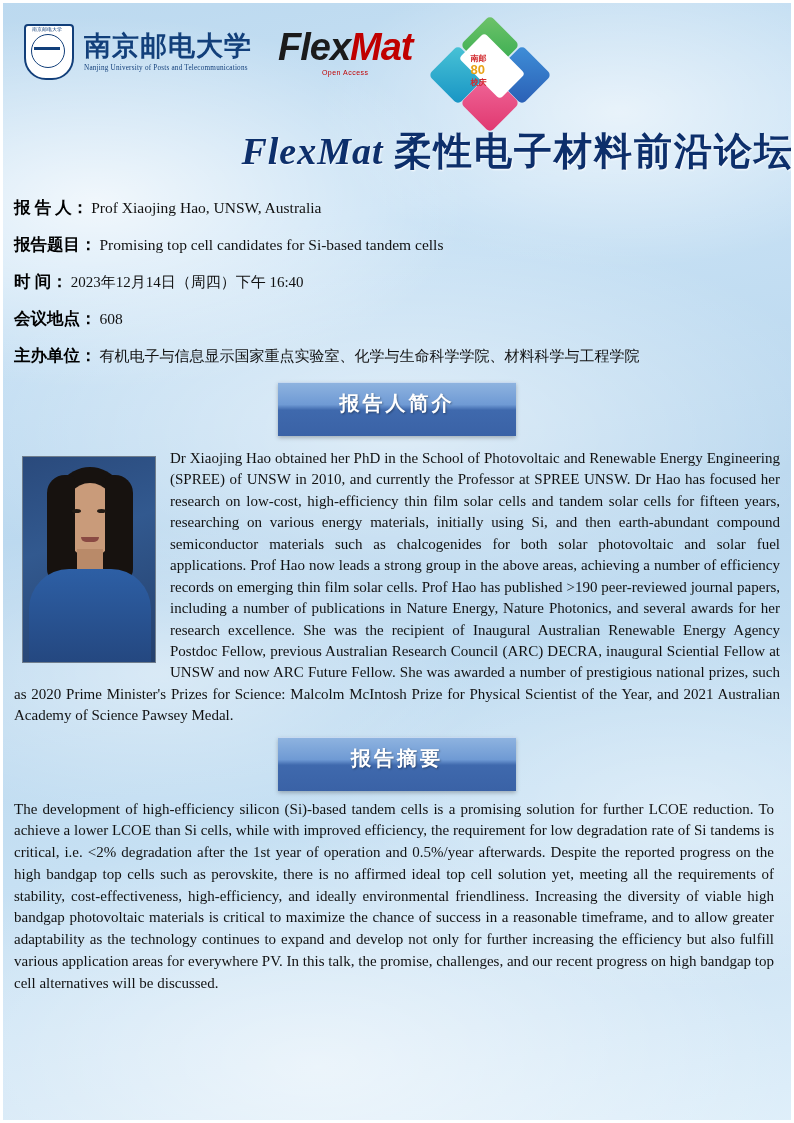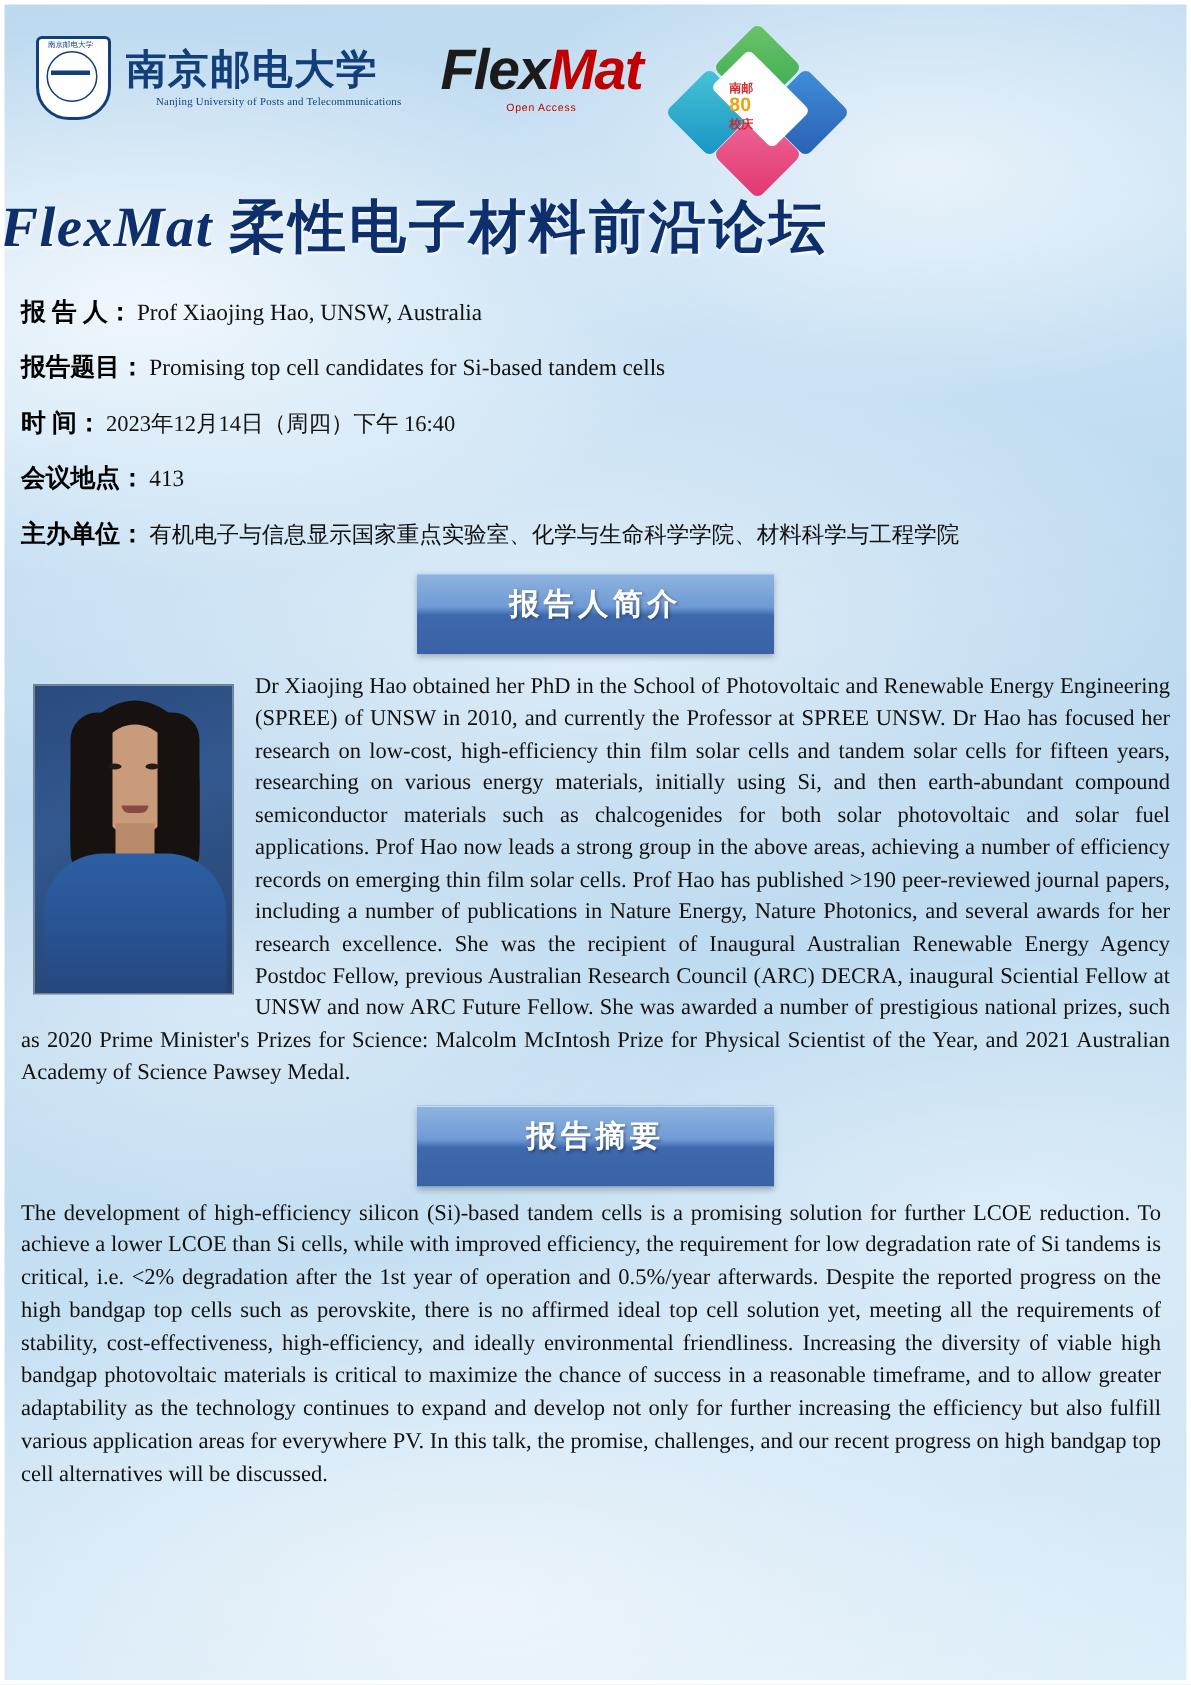--- a/index.html
+++ b/index.html
@@ -69,21 +69,20 @@
     letter-spacing: 1px;
     white-space: nowrap;
   }
   .njupt-en {
     font-family: "Liberation Serif", serif;
     font-size: 7.2px;
     color: #123f7a;
     letter-spacing: 0.2px;
     margin-top: 5px;
     white-space: nowrap;
-    margin-left: 20px;
   }
   .flexmat-logo {
     margin-left: 26px;
     margin-top: 6px;
     display: flex;
     flex-direction: column;
     align-items: center;
   }
   .flexmat-word {
     font-family: "Liberation Sans", sans-serif;
@@ -115,21 +114,21 @@
     font-family: "Liberation Serif", serif;
     font-size: 23px;
     font-weight: bold;
     color: #0f3f7d;
     letter-spacing: 1px;
     white-space: nowrap;
   }
 
   
   .main-title {
-    text-align: left;
+    text-align: right;
     font-family: "Liberation Serif", serif;
     font-size: 38px;
     font-weight: bold;
     font-style: italic;
     color: #0d2f6b;
     margin: 6px 0 4px 0;
     letter-spacing: 1px;
     text-shadow: 1px 1px 2px rgba(255,255,255,0.9);
   }
   .main-title .cjk { font-style: normal; letter-spacing: 2px; }
@@ -398,21 +397,21 @@
     <div class="info-row">
       <span class="info-label">报告题目：</span>
       <span class="info-value">Promising top cell candidates for Si-based tandem cells</span>
     </div>
     <div class="info-row">
       <span class="info-label">时    间：</span>
       <span class="info-value cjk">2023年12月14日（周四）下午 16:40</span>
     </div>
     <div class="info-row">
       <span class="info-label">会议地点：</span>
-      <span class="info-value">413</span>
+      <span class="info-value">608</span>
     </div>
     <div class="info-row">
       <span class="info-label">主办单位：</span>
       <span class="info-value cjk">有机电子与信息显示国家重点实验室、化学与生命科学学院、材料科学与工程学院</span>
     </div>
   </div>
 
   <div class="banner-wrap">
     <div class="banner">报告人简介</div>
   </div>

